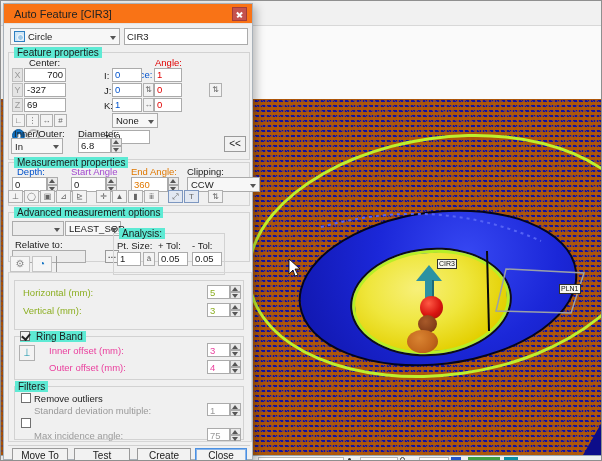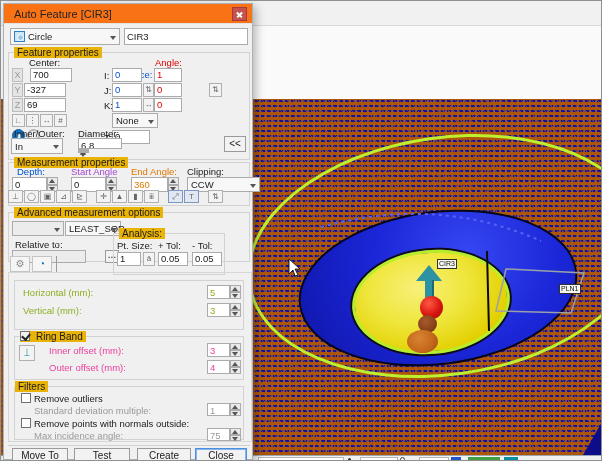--- a/index.html
+++ b/index.html
@@ -35,21 +35,21 @@
   
   .dialog{position:absolute;left:2px;top:2px;width:250px;height:457px;background:#f0f0f0;border:1px solid #a9b1b9;box-shadow:3px 3px 9px rgba(0,0,0,.28);z-index:5;font-size:10px;color:#1a1a1a;}
   .titlebar{position:absolute;left:0;top:0;right:0;height:20px;background:#f97316;border-bottom:1px solid #e3e3e3;}
   .title{position:absolute;left:10px;top:4px;font-size:11px;color:#222;white-space:nowrap;}
   .closebtn{position:absolute;right:5px;top:3px;width:15px;height:14px;background:#c4524e;border:1px solid #a33c39;}
   .closebtn::before,.closebtn::after{content:"";position:absolute;left:3px;top:6px;width:7px;height:1.5px;background:#fff;}
   .closebtn::before{transform:rotate(45deg);}  .closebtn::after{transform:rotate(-45deg);}
   .fld{position:absolute;background:#fff;border:1px solid #ababab;font-size:9.5px;line-height:12px;padding:0 2px;overflow:hidden;white-space:nowrap;}
   .lbl{position:absolute;white-space:nowrap;font-size:9.5px;}
   .grp{position:absolute;border:1px solid #d2d2d2;}
-  .legend{position:absolute;top:-6px;left:5px;background:#eab308;padding:0 3px;font-size:10px;white-space:nowrap;}
+  .legend{position:absolute;top:-6px;left:5px;background:#5eead4;padding:0 3px;font-size:10px;white-space:nowrap;}
   .chip{position:absolute;width:11px;height:14px;background:#e4e4e4;border:1px solid #bdbdbd;color:#9a9a9a;text-align:center;font-size:9px;line-height:12px;}
   .sel{position:absolute;display:flex;align-items:center;background:#f7f7f7;border:1px solid #ababab;padding:0 12px 0 3px;font-size:9.5px;white-space:nowrap;}
   .sel::after{content:"";position:absolute;right:3px;top:50%;margin-top:-1px;border-left:3px solid transparent;border-right:3px solid transparent;border-top:4px solid #555;}
   .sel.disabled{background:#ececec;color:#9a9a9a;}
   .spin{position:absolute;display:flex;height:15px;}
   .spin-val{flex:1;background:#fff;border:1px solid #ababab;padding:0 2px;font-size:9.5px;line-height:13px;overflow:hidden;}
   .spin-btns{width:11px;display:flex;flex-direction:column;}
   .su,.sd{flex:1;background:#e9e9e9;border:1px solid #ababab;position:relative;}
   .su::after{content:"";position:absolute;left:1px;top:1px;border-left:3px solid transparent;border-right:3px solid transparent;border-bottom:4px solid #555;}
   .sd::after{content:"";position:absolute;left:1px;top:1px;border-left:3px solid transparent;border-right:3px solid transparent;border-top:4px solid #555;}
@@ -123,21 +123,21 @@
     </div>
     <div class="fld" style="left:120px;top:24px;width:124px;height:17px;line-height:15px;">CIR3</div>
 
     <div class="grp" style="left:4px;top:48px;width:242px;height:108px;">
       <span class="legend">Feature properties</span>
       <div class="lbl" style="left:20px;top:4px;">Center:</div>
       <div class="lbl c-blue" style="left:108px;top:16px;">Surface:</div>
       <div class="lbl c-red" style="left:146px;top:4px;">Angle:</div>
 
       <div class="chip" style="left:3px;top:15px;">X</div>
-      <div class="fld" style="left:21px;top:15px;width:42px;height:14px;">700</div>
+      <div class="fld" style="left:15px;top:15px;width:42px;height:14px;text-align:right;">700</div>
       <div class="chip" style="left:3px;top:30px;">Y</div>
       <div class="fld" style="left:15px;top:30px;width:42px;height:14px;">-327</div>
       <div class="chip" style="left:3px;top:45px;">Z</div>
       <div class="fld" style="left:15px;top:45px;width:42px;height:14px;">69</div>
 
       <div class="lbl" style="left:95px;top:17px;">I:</div>
       <div class="fld c-blue" style="left:103px;top:15px;width:30px;height:14px;">0</div>
       <div class="fld c-red" style="left:145px;top:15px;width:28px;height:14px;">1</div>
 
       <div class="lbl" style="left:95px;top:32px;">J:</div>
@@ -164,21 +164,21 @@
       <div class="lbl" style="left:95px;top:79px;">T:</div>
       <div class="fld" style="left:103px;top:77px;width:38px;height:14px;">0</div>
 
     </div>
 
     <div class="lbl" style="left:10px;top:124px;">Inner/Outer:</div>
     <div class="lbl" style="left:74px;top:124px;">Diameter:</div>
     <div class="sel" style="left:7px;top:134px;width:52px;height:16px;">
         <span>In</span>
       </div>
-    <div class="spin" style="left:74px;top:134px;width:44px;flex-direction:column;">
+    <div class="spin" style="left:74px;top:134px;width:44px;">
       <div class="spin-val">6.8</div>
       <div class="spin-btns">
           <div class="su"></div>
           <div class="sd"></div>
         </div>
     </div>
     <div class="btn" style="left:220px;top:132px;width:22px;">&lt;&lt;</div>
 
     <div class="grp" style="left:4px;top:158px;width:242px;height:44px;">
       <span class="legend">Measurement properties</span>
@@ -299,21 +299,20 @@
       <div class="lbl" style="left:19px;top:6px;">Remove outliers</div>
       <div class="lbl c-gray" style="left:19px;top:18px;">Standard deviation multiple:</div>
       <div class="spin" style="left:192px;top:16px;width:34px;height:13px;">
         <div class="spin-val c-gray">1</div>
         <div class="spin-btns">
             <div class="su"></div>
             <div class="sd"></div>
           </div>
       </div>
       <div class="cb" style="left:6px;top:31px;"></div>
-      <div class="lbl" style="left:19px;top:31px;">Remove points with normals outside:</div>
       <div class="lbl c-gray" style="left:19px;top:43px;">Max incidence angle:</div>
       <div class="spin" style="left:192px;top:41px;width:34px;height:13px;">
         <div class="spin-val c-gray">75</div>
         <div class="spin-btns">
             <div class="su"></div>
             <div class="sd"></div>
           </div>
       </div>
     </div>
 

